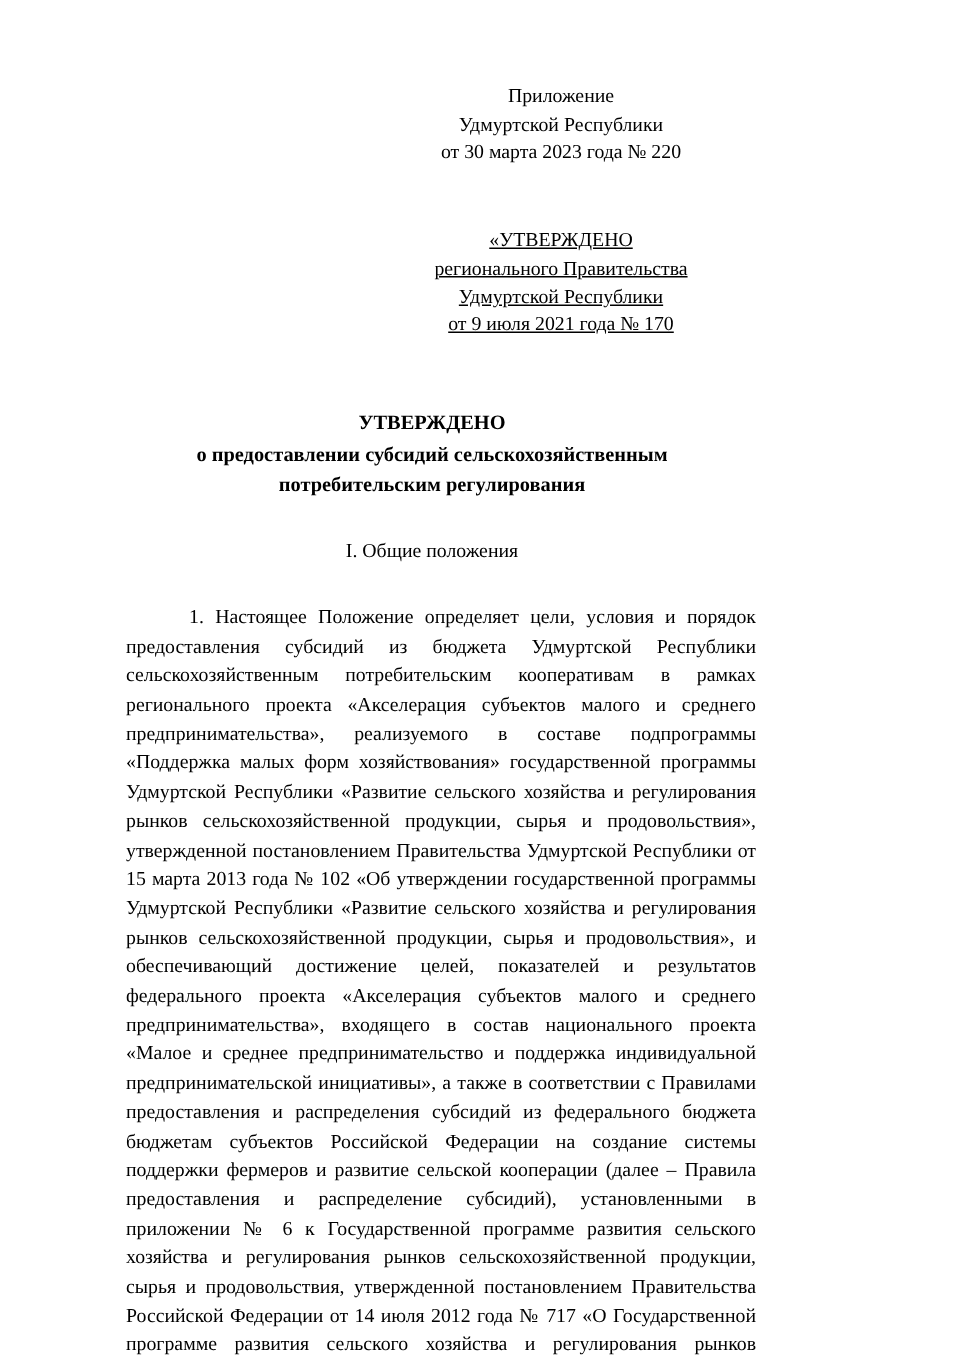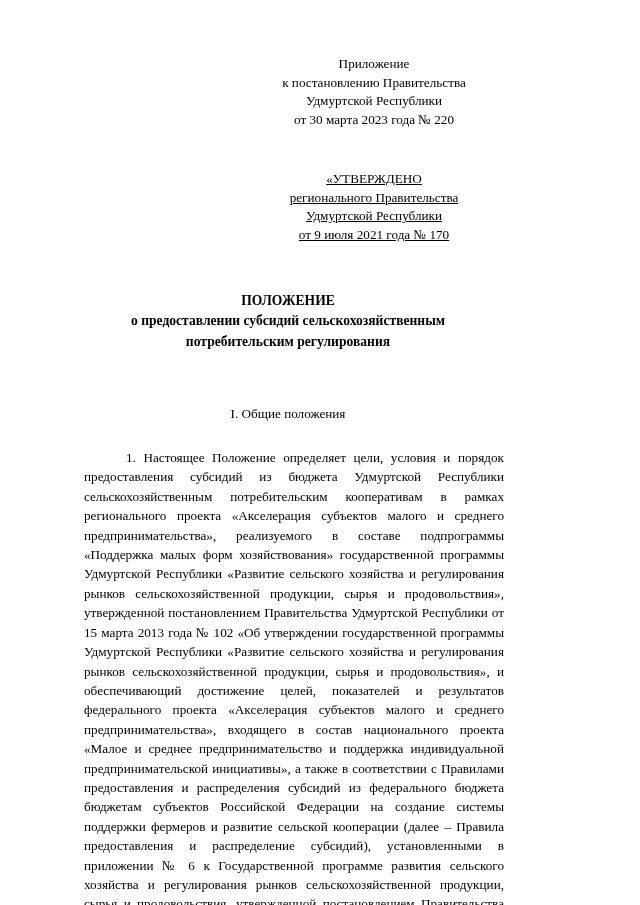--- a/index.html
+++ b/index.html
@@ -43,21 +43,21 @@
   }
   .title-block {
     text-align: center;
     margin-top: 46px;
     font-size: 13.6px;
     font-weight: bold;
     line-height: 1.5;
   }
   .section-title {
     text-align: center;
-    margin-top: 54px;
+    margin-top: 26px;
     font-size: 13.2px;
   }
   .body-text {
     margin-top: 26px;
     font-size: 13.2px;
     line-height: 1.47;
     text-align: justify;
     text-indent: 42px;
     hyphens: none;
     margin-left: 12px;
@@ -66,34 +66,33 @@
     margin: 0;
   }
 </style>
 </head>
 <body>
 
 <div class="page">
 
   <div class="header-block">
     <div class="line">Приложение</div>
-    <div class="line">к постановлению Правительства</div>
     <div class="line">Удмуртской Республики</div>
     <div class="line">от 30 марта 2023 года № 220</div>
   </div>
 
   <div class="approved-block">
     <div class="line">«УТВЕРЖДЕНО</div>
     <div class="line">регионального Правительства</div>
     <div class="line">Удмуртской Республики</div>
     <div class="line">от 9 июля 2021 года № 170</div>
   </div>
 
   <div class="title-block">
-    <div>ПОЛОЖЕНИЕ</div>
+    <div>УТВЕРЖДЕНО</div>
     <div>о предоставлении субсидий сельскохозяйственным</div>
     <div>потребительским регулирования</div>
   </div>
 
   <div class="section-title">I. Общие положения</div>
 
   <div class="body-text">
     <p>1. Настоящее Положение определяет цели, условия и порядок предоставления субсидий из бюджета Удмуртской Республики сельскохозяйственным потребительским кооперативам в рамках регионального проекта «Акселерация субъектов малого и среднего предпринимательства», реализуемого в составе подпрограммы «Поддержка малых форм хозяйствования» государственной программы Удмуртской Республики «Развитие сельского хозяйства и регулирования рынков сельскохозяйственной продукции, сырья и продовольствия», утвержденной постановлением Правительства Удмуртской Республики от 15 марта 2013 года № 102 «Об утверждении государственной программы Удмуртской Республики «Развитие сельского хозяйства и регулирования рынков сельскохозяйственной продукции, сырья и продовольствия», и обеспечивающий достижение целей, показателей и результатов федерального проекта «Акселерация субъектов малого и среднего предпринимательства», входящего в состав национального проекта «Малое и среднее предпринимательство и поддержка индивидуальной предпринимательской инициативы», а также в соответствии с Правилами предоставления и распределения субсидий из федерального бюджета бюджетам субъектов Российской Федерации на создание системы поддержки фермеров и развитие сельской кооперации (далее – Правила предоставления и распределение субсидий), установленными в приложении № 6 к Государственной программе развития сельского хозяйства и регулирования рынков сельскохозяйственной продукции, сырья и продовольствия, утвержденной постановлением Правительства Российской Федерации от 14 июля 2012 года № 717 «О Государственной программе развития сельского хозяйства и регулирования рынков сельскохозяйственной продукции, сырья и продовольствия».</p>
   </div>
 

